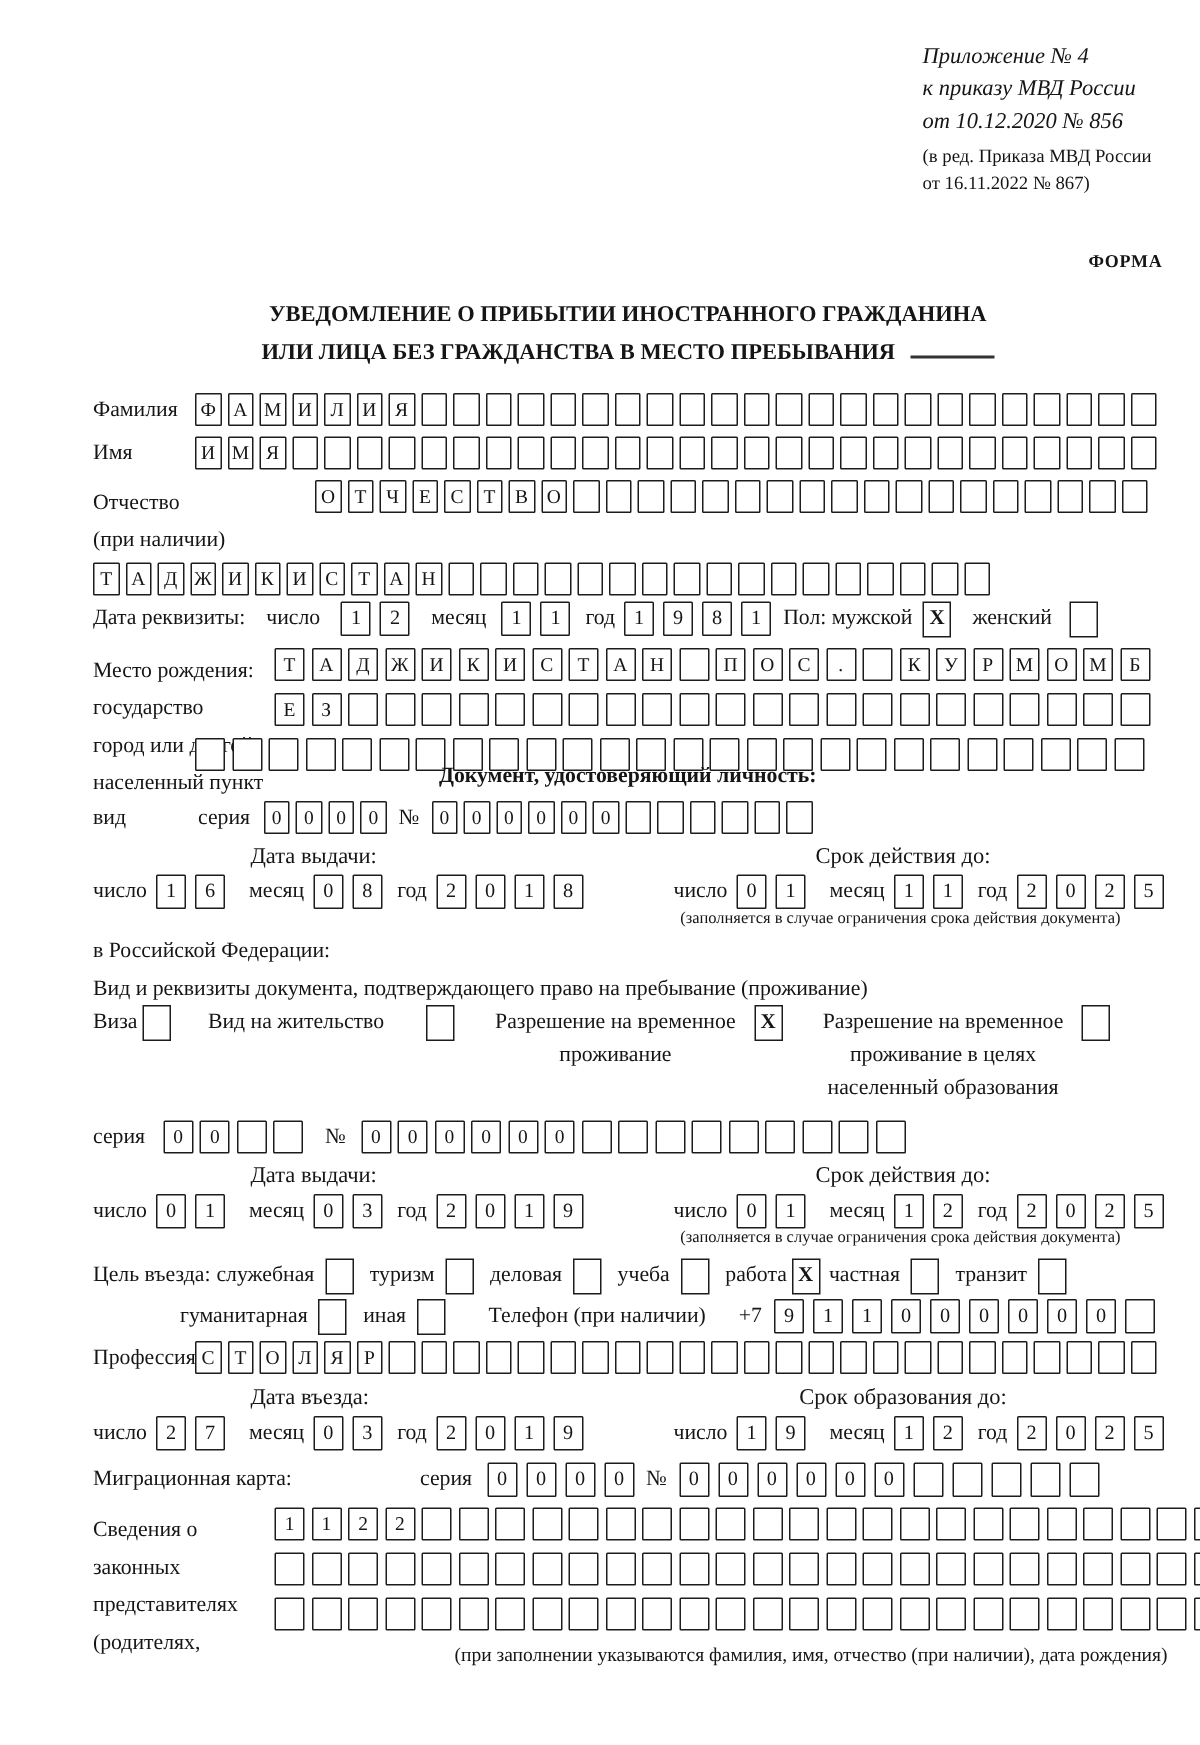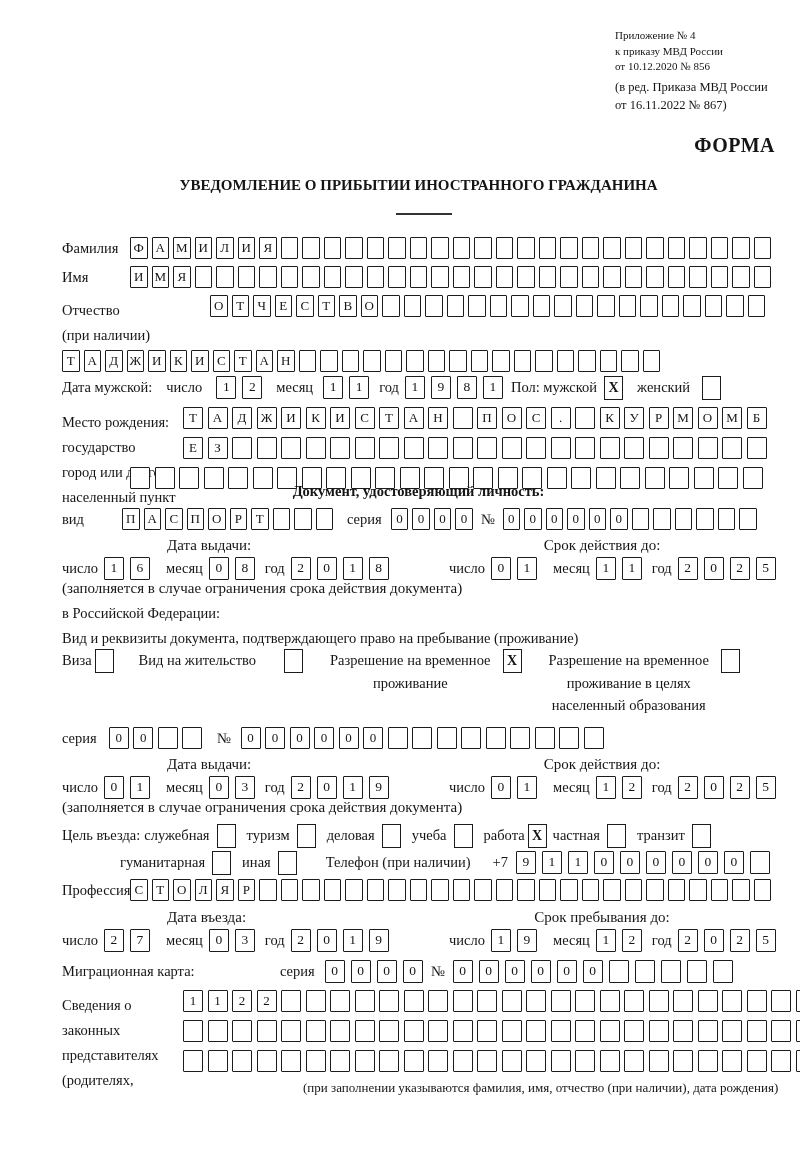--- a/index.html
+++ b/index.html
@@ -1,22 +1,22 @@
 <!DOCTYPE html>
 <html lang="ru"><head>
 <meta charset="utf-8">
 <style>
   html,body{margin:0;padding:0;background:#ffffff;}
   body{width:800px;height:1163px;font-family:"Liberation Serif","DejaVu Serif",serif;color:#151515;overflow:hidden;}
   .page{box-sizing:border-box;width:800px;height:1163px;padding:28px 25px 0 62px;position:relative;}
 
   
-  .ref{margin-left:553px;font-size:11px;line-height:1.42;}
+  .ref{margin-left:553px;font-size:15px;line-height:1.42;font-style:italic;}
   .ref-small{margin-left:553px;font-size:12.5px;line-height:1.42;margin-top:4px;}
-  .forma{text-align:right;font-weight:bold;font-size:20px;margin-top:20px;letter-spacing:.5px;}
+  .forma{text-align:right;font-weight:bold;font-size:12px;margin-top:36px;letter-spacing:.5px;}
 
   
   .title{ text-align:center;font-weight:bold;font-size:15px;line-height:1.65;margin-top:16px;}
   .title-underline{display:inline-block;width:56px;border-bottom:2px solid #333;height:12px;margin-left:10px;}
   .section-heading{font-weight:bold;font-size:14.5px;margin-top:22px;text-align:center;white-space:nowrap;}
 
   
   .frm{margin-top:14px;font-size:14.5px;}
   .row{display:flex;align-items:flex-start;margin-bottom:7px;}
   .lbl{flex:none;padding-top:3px;}
@@ -37,21 +37,21 @@
   
   .dates-row{display:flex;margin-bottom:2px;}
   .dates-col{flex:none;}
   .dates-col.left{width:345px;}
   .dates-col.right{margin-left:22px;width:346px;}
   .dates-title{font-size:15px;margin-bottom:3px;}
   .dates-title.shift{margin-left:105px;}
   .dates-title.center{text-align:center;}
   .dates-fields{display:flex;align-items:flex-start;white-space:nowrap;}
   .dates-fields .dl{padding-top:3px;margin-right:6px;}
-  .fine-note{font-size:15px;text-align:left;margin:-2px 28px 8px 0;}
+  .fine-note{font-size:11px;text-align:right;margin:-2px 28px 8px 0;}
 
   .centered-bold{text-align:center;font-weight:bold;font-size:14.5px;margin:4px 0 8px 0;}
   .ml-label{text-align:center;line-height:1.55;}
   .rep-note{font-size:13px;margin:4px 0 0 120px;}
 </style>
 </head>
 <body>
 
 <div class="page">
 
@@ -61,21 +61,21 @@
       <div>от 10.12.2020 № 856</div>
     </div>
   <div class="ref-small">
       <div>(в ред. Приказа МВД России</div>
       <div>от 16.11.2022 № 867)</div>
     </div>
   <div class="forma">ФОРМА</div>
 
   <div class="title">
     <div>УВЕДОМЛЕНИЕ О ПРИБЫТИИ ИНОСТРАННОГО ГРАЖДАНИНА</div>
-    <div><span class="title-underline"></span></div>
+    <div><span>ИЛИ ЛИЦА БЕЗ ГРАЖДАНСТВА В МЕСТО ПРЕБЫВАНИЯ</span><span class="title-underline"></span></div>
   </div>
 
 
   <div class="frm">
 
     <div class="row">
       <span class="lbl" style="width:68px;">Фамилия</span>
       <span class="cellwrap"><span class="cell">Ф</span><span class="cell">А</span><span class="cell">М</span><span class="cell">И</span><span class="cell">Л</span><span class="cell">И</span><span class="cell">Я</span><span class="cell"></span><span class="cell"></span><span class="cell"></span><span class="cell"></span><span class="cell"></span><span class="cell"></span><span class="cell"></span><span class="cell"></span><span class="cell"></span><span class="cell"></span><span class="cell"></span><span class="cell"></span><span class="cell"></span><span class="cell"></span><span class="cell"></span><span class="cell"></span><span class="cell"></span><span class="cell"></span><span class="cell"></span><span class="cell"></span><span class="cell"></span><span class="cell"></span><span class="cell"></span></span>
     </div>
 
@@ -90,21 +90,21 @@
           <div>(при наличии)</div>
         </span>
       <span class="cellwrap"><span class="cell">О</span><span class="cell">Т</span><span class="cell">Ч</span><span class="cell">Е</span><span class="cell">С</span><span class="cell">Т</span><span class="cell">В</span><span class="cell">О</span><span class="cell"></span><span class="cell"></span><span class="cell"></span><span class="cell"></span><span class="cell"></span><span class="cell"></span><span class="cell"></span><span class="cell"></span><span class="cell"></span><span class="cell"></span><span class="cell"></span><span class="cell"></span><span class="cell"></span><span class="cell"></span><span class="cell"></span><span class="cell"></span><span class="cell"></span><span class="cell"></span></span>
     </div>
 
     <div class="row" style="margin-bottom:4px;">
       <span class="cellwrap"><span class="cell">Т</span><span class="cell">А</span><span class="cell">Д</span><span class="cell">Ж</span><span class="cell">И</span><span class="cell">К</span><span class="cell">И</span><span class="cell">С</span><span class="cell">Т</span><span class="cell">А</span><span class="cell">Н</span><span class="cell"></span><span class="cell"></span><span class="cell"></span><span class="cell"></span><span class="cell"></span><span class="cell"></span><span class="cell"></span><span class="cell"></span><span class="cell"></span><span class="cell"></span><span class="cell"></span><span class="cell"></span><span class="cell"></span><span class="cell"></span><span class="cell"></span><span class="cell"></span><span class="cell"></span></span>
     </div>
 
     <div class="row">
-      <span class="lbl">Дата мужской:</span>
+      <span class="lbl">Дата реквизиты:</span>
       <span class="lbl" style="margin-left:14px;margin-right:14px;">число</span>
       <span class="cellwrap"><span class="cell wide">1</span><span class="cell wide">2</span></span>
       <span class="lbl" style="margin-left:8px;margin-right:10px;">месяц</span>
       <span class="cellwrap"><span class="cell wide">1</span><span class="cell wide">1</span></span>
       <span class="lbl" style="margin-left:4px;margin-right:6px;">год</span>
       <span class="cellwrap"><span class="cell wide">1</span><span class="cell wide">9</span><span class="cell wide">8</span><span class="cell wide">1</span></span>
       <span class="lbl" style="margin-left:2px;"><span>Пол:</span>&nbsp;<span>мужской</span></span>
       <span class="checkbox">X</span>
       <span class="lbl" style="margin-left:14px;">женский</span>
       <span class="checkbox" style="margin-left:12px;"></span>
@@ -121,21 +121,20 @@
         <span class="cellwrap"><span class="cell lg">Т</span><span class="cell lg">А</span><span class="cell lg">Д</span><span class="cell lg">Ж</span><span class="cell lg">И</span><span class="cell lg">К</span><span class="cell lg">И</span><span class="cell lg">С</span><span class="cell lg">Т</span><span class="cell lg">А</span><span class="cell lg">Н</span><span class="cell lg"></span><span class="cell lg">П</span><span class="cell lg">О</span><span class="cell lg">С</span><span class="cell lg">.</span><span class="cell lg"></span><span class="cell lg">К</span><span class="cell lg">У</span><span class="cell lg">Р</span><span class="cell lg">М</span><span class="cell lg">О</span><span class="cell lg">М</span><span class="cell lg">Б</span></span>
         <span class="cellwrap"><span class="cell lg">Е</span><span class="cell lg">З</span><span class="cell lg"></span><span class="cell lg"></span><span class="cell lg"></span><span class="cell lg"></span><span class="cell lg"></span><span class="cell lg"></span><span class="cell lg"></span><span class="cell lg"></span><span class="cell lg"></span><span class="cell lg"></span><span class="cell lg"></span><span class="cell lg"></span><span class="cell lg"></span><span class="cell lg"></span><span class="cell lg"></span><span class="cell lg"></span><span class="cell lg"></span><span class="cell lg"></span><span class="cell lg"></span><span class="cell lg"></span><span class="cell lg"></span><span class="cell lg"></span></span>
         <span class="cellwrap" style="margin-left:-53px;"><span class="cell lg"></span><span class="cell lg"></span><span class="cell lg"></span><span class="cell lg"></span><span class="cell lg"></span><span class="cell lg"></span><span class="cell lg"></span><span class="cell lg"></span><span class="cell lg"></span><span class="cell lg"></span><span class="cell lg"></span><span class="cell lg"></span><span class="cell lg"></span><span class="cell lg"></span><span class="cell lg"></span><span class="cell lg"></span><span class="cell lg"></span><span class="cell lg"></span><span class="cell lg"></span><span class="cell lg"></span><span class="cell lg"></span><span class="cell lg"></span><span class="cell lg"></span><span class="cell lg"></span><span class="cell lg"></span><span class="cell lg"></span></span>
       </span>
     </div>
 
     <div class="centered-bold" style="margin-top:-26px;">Документ, удостоверяющий личность:</div>
 
     <div class="row">
       <span class="lbl" style="width:60px;">вид</span>
-      <span class="cellwrap"><span class="cell">П</span><span class="cell">А</span><span class="cell">С</span><span class="cell">П</span><span class="cell">О</span><span class="cell">Р</span><span class="cell">Т</span><span class="cell"></span><span class="cell"></span><span class="cell"></span></span>
       <span class="lbl" style="margin-left:10px;margin-right:9px;">серия</span>
       <span class="cellwrap"><span class="cell">0</span><span class="cell">0</span><span class="cell">0</span><span class="cell">0</span></span>
       <span class="lbl" style="margin-left:4px;margin-right:8px;">№</span>
       <span class="cellwrap"><span class="cell">0</span><span class="cell">0</span><span class="cell">0</span><span class="cell">0</span><span class="cell">0</span><span class="cell">0</span><span class="cell"></span><span class="cell"></span><span class="cell"></span><span class="cell"></span><span class="cell"></span><span class="cell"></span></span>
     </div>
 
     <div class="dates-row">
       <div class="dates-col left">
         <div class="dates-title shift">Дата выдачи:</div>
         <div class="dates-fields">
@@ -280,21 +279,21 @@
         <div class="dates-fields">
           <span class="dl">число</span>
           <span class="cellwrap"><span class="cell wide">2</span><span class="cell wide">7</span></span>
           <span class="dl" style="margin-left:10px;">месяц</span>
           <span class="cellwrap"><span class="cell wide">0</span><span class="cell wide">3</span></span>
           <span class="dl" style="margin-left:4px;">год</span>
           <span class="cellwrap"><span class="cell wide">2</span><span class="cell wide">0</span><span class="cell wide">1</span><span class="cell wide">9</span></span>
         </div>
       </div>
       <div class="dates-col right">
-        <div class="dates-title center">Срок пребывания до:</div>
+        <div class="dates-title center">Срок образования до:</div>
         <div class="dates-fields" style="margin-left:20px;">
           <span class="dl">число</span>
           <span class="cellwrap"><span class="cell wide">1</span><span class="cell wide">9</span></span>
           <span class="dl" style="margin-left:10px;">месяц</span>
           <span class="cellwrap"><span class="cell wide">1</span><span class="cell wide">2</span></span>
           <span class="dl" style="margin-left:4px;">год</span>
           <span class="cellwrap"><span class="cell wide">2</span><span class="cell wide">0</span><span class="cell wide">2</span><span class="cell wide">5</span></span>
         </div>
       </div>
     </div>

